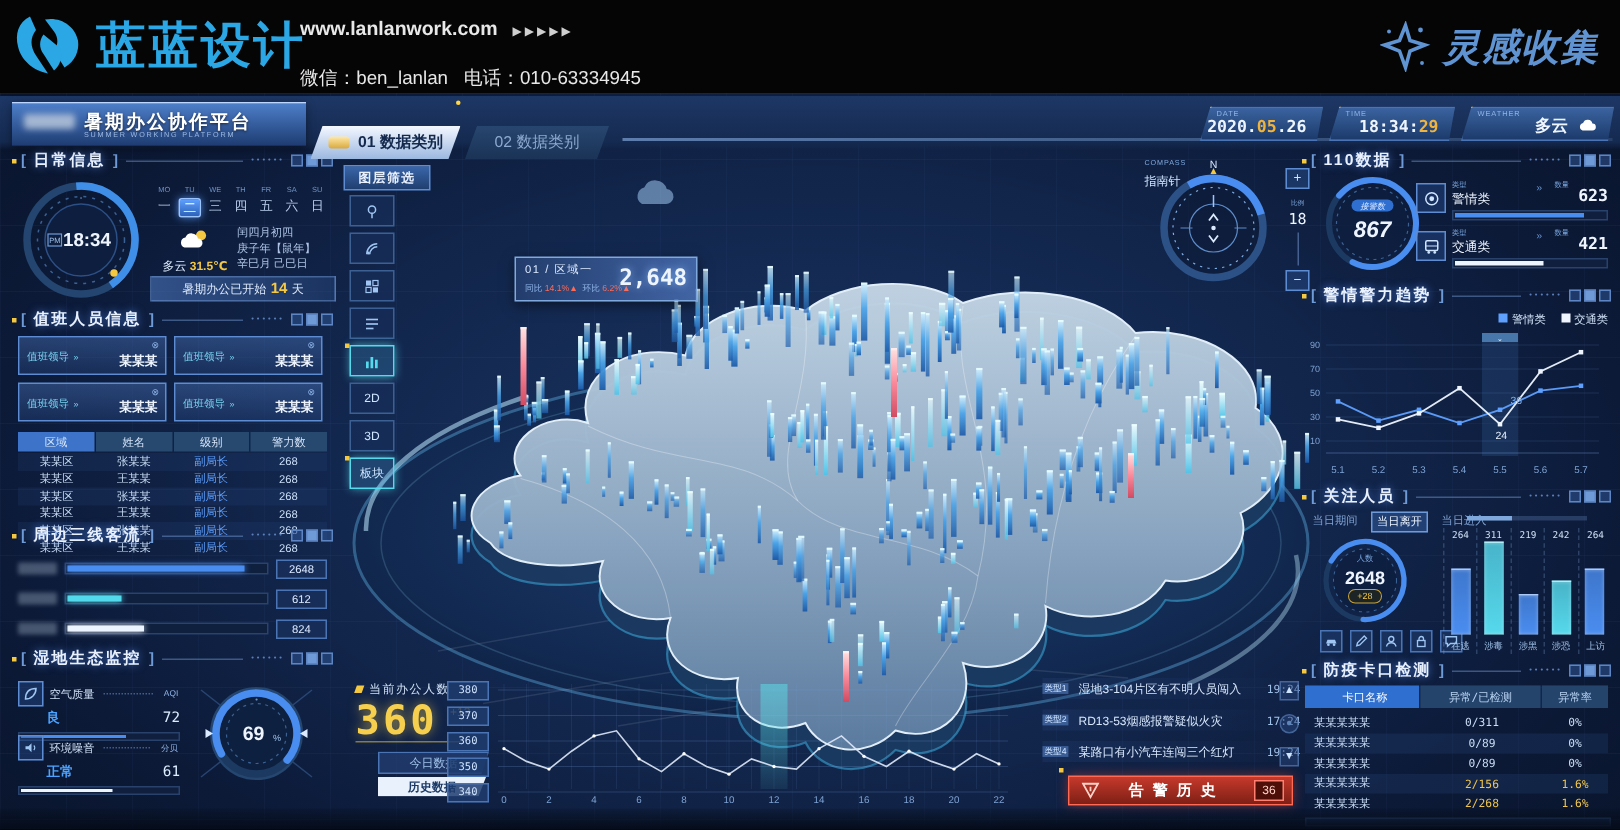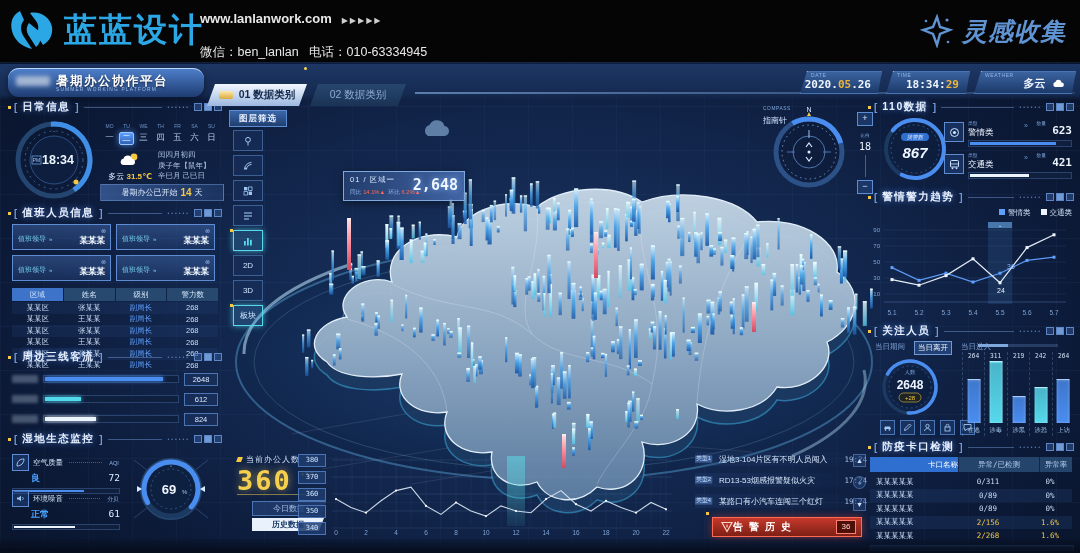--- a/index.html
+++ b/index.html
@@ -21,21 +21,21 @@
   #dash{position:absolute;left:0;top:62px;width:1080px;height:491px;
     background:radial-gradient(ellipse 760px 420px at 50% 52%, #1a3563 0%, #12264c 45%, #0c1a38 72%, #091327 100%);}
   #dash:before{content:"";position:absolute;inset:0;
     background-image:linear-gradient(rgba(120,160,220,.05) 1px,transparent 1px),linear-gradient(90deg,rgba(120,160,220,.04) 1px,transparent 1px);
     background-size:44px 44px;pointer-events:none;}
   #bottom-strip{position:absolute;left:0;bottom:0;width:100%;height:14px;background:linear-gradient(180deg,rgba(5,12,26,.2),#050c1a);z-index:8;}
   
   #dash-hd{position:absolute;left:0;top:2px;width:1080px;height:36px;
      background:linear-gradient(180deg,#1d3765 0%,#152a50 85%,rgba(16,30,58,0)100%);z-index:5;}
   #dh-line{position:absolute;left:415px;top:28px;width:660px;height:2px;background:linear-gradient(90deg,rgba(140,180,235,.6),rgba(140,180,235,.15));}
-  #title-box{position:absolute;left:8px;top:4px;width:196px;height:28px;background:linear-gradient(180deg,#4d7ec9,#1e3c72);border-top:1px solid #bcd6ff;box-shadow:0 2px 6px rgba(0,0,0,.4);border-radius:11px;}
+  #title-box{position:absolute;left:8px;top:4px;width:196px;height:28px;background:linear-gradient(180deg,#4d7ec9,#1e3c72);border-top:1px solid #bcd6ff;box-shadow:0 2px 6px rgba(0,0,0,.4);}
   #title-blur{position:absolute;left:8px;top:7px;width:34px;height:10px;background:#c7d3e2;opacity:.75;filter:blur(2px);border-radius:2px;}
   #title-text{position:absolute;left:48px;top:4px;color:#fff;font-size:12.5px;font-weight:bold;letter-spacing:1.5px;text-shadow:0 1px 2px rgba(0,0,0,.6);}
   #title-sub{position:absolute;left:48px;top:18px;color:#9db9e2;font-size:8px;transform:scale(.6);transform-origin:left top;letter-spacing:2px;white-space:nowrap;}
   .tab{position:absolute;top:20px;height:22px;display:flex;align-items:center;justify-content:center;gap:6px;font-size:10.5px;clip-path:polygon(8px 0,100% 0,calc(100% - 8px) 100%,0 100%);}
   #tab1{left:207px;width:100px;background:linear-gradient(180deg,#f4f8ff,#9cb8e0);color:#14294d;font-weight:bold;}
   #tab2{left:310px;width:96px;background:linear-gradient(180deg,#27466f,#1a3356);color:#8ea9cf;text-align:center;}
   .tab .tabicon{width:14px;height:8px;border-radius:2px;background:linear-gradient(180deg,#ffe9a8,#d9a93f);}
   #tab1-dot{position:absolute;left:304px;top:3px;width:3px;height:3px;background:#ffd54a;border-radius:50%;}
   .cap{position:absolute;top:7px;height:21px;background:linear-gradient(180deg,#3b639f,#1c3a6b);border:1px solid #4a74b4;clip-path:polygon(7px 0,100% 0,calc(100% - 4px) 100%,0 100%);}
   .cap .cl{position:absolute;left:10px;top:1px;font-size:8px;transform:scale(.62);transform-origin:left top;color:#8fb4e8;letter-spacing:1px;}
@@ -143,21 +143,21 @@
   #alerts{position:absolute;left:695px;top:390px;width:172px;z-index:5;}
   .arow{display:flex;align-items:center;height:14px;margin-bottom:7px;gap:4px;background:linear-gradient(90deg,rgba(40,70,125,.25),rgba(40,70,125,0));}
   .arow .tag{width:24px;height:10px;background:#3a5d96;color:#cfe4ff;font-size:8px;transform:scale(.72);transform-origin:left center;text-align:center;line-height:10px;flex:none;}
   .arow .tx{flex:1;font-size:8px;color:#d6e6fb;white-space:nowrap;overflow:hidden;margin-left:-4px;}
   .arow .tm{font-size:7.5px;color:#9fc0e8;font-family:"DejaVu Sans Mono",monospace;}
   #alert-nav{position:absolute;left:853px;top:392px;z-index:5;display:flex;flex-direction:column;gap:9px;}
   #alert-nav .nb{width:11px;height:11px;color:#cfe4ff;font-size:7px;text-align:center;line-height:11px;background:rgba(40,70,125,.5);border:1px solid rgba(110,150,210,.5);}
   #alert-nav .nb.dim{color:#5f84b8;border-radius:50%;}
   #history-bar{position:absolute;left:712px;top:455px;width:148px;height:18px;z-index:5;background:linear-gradient(180deg,#c5392b,#7e1f16);border:1px solid #ff6a55;display:flex;align-items:center;box-shadow:0 0 8px rgba(220,70,50,.5);}
   #history-bar .wt{margin-left:8px;}
-  #history-bar .ht{flex:1;text-align:left;color:#fff;font-size:10px;font-weight:bold;letter-spacing:6px;}
+  #history-bar .ht{flex:1;text-align:center;color:#fff;font-size:10px;font-weight:bold;letter-spacing:6px;}
   #history-bar .hc{margin-right:5px;width:18px;height:12px;background:#4e0f09;border:1px solid #ff8070;color:#ffd2c8;font-size:8px;text-align:center;line-height:12px;}
   #history-dot{position:absolute;left:706px;top:450px;width:3px;height:3px;background:#f5c842;z-index:5;}
   
   #p-110{left:868px;top:38px;width:206px;height:88px;}
   #g110{position:absolute;left:14px;top:16px;font-style:italic;}
   .r110{position:absolute;left:76px;width:128px;}
   .r110 .ic{position:absolute;left:0;top:2px;width:18px;height:18px;border:1px solid #5d8cd2;background:rgba(40,80,150,.4);display:flex;align-items:center;justify-content:center;}
   .r110 .tl{position:absolute;left:24px;top:0;font-size:8px;transform:scale(.6);transform-origin:left top;color:#79a5dd;}
   .r110 .nm{position:absolute;left:24px;top:7px;font-size:8.5px;color:#eef5ff;}
   .r110 .cl{position:absolute;right:26px;top:0;font-size:8px;transform:scale(.6);transform-origin:right top;color:#79a5dd;}
@@ -184,21 +184,21 @@
   #focus-scroll{position:absolute;left:110px;top:20px;width:80px;height:3px;background:rgba(120,160,220,.25);}
   #focus-scroll i{display:block;width:30px;height:3px;background:#7fa8dd;}
   #p-check{left:868px;top:378px;width:206px;height:112px;}
   #check-table{position:absolute;left:2px;top:17px;width:202px;}
   .crow{display:flex;height:13.5px;align-items:center;font-size:7.5px;color:#c9ddf5;}
   .crow .c1{width:72px;text-align:left;padding-left:6px;}
   .crow .c2{width:80px;text-align:center;font-family:"DejaVu Sans Mono",monospace;}
   .crow .c3{flex:1;text-align:center;font-family:"DejaVu Sans Mono",monospace;}
   .chead{height:15px;gap:1px;margin-bottom:3px;}
   .chead div{background:#24446c;color:#b9d2f0;line-height:15px;font-size:7.5px;}
-  .chead .c1{background:#2f6fd0;color:#fff;text-align:right;padding-left:16px;}
+  .chead .c1{background:#2f6fd0;color:#fff;text-align:center;padding-left:4px;}
   .crow.warn .c2,.crow.warn .c3{color:#f0c64a;}
   .crow:nth-child(odd){background:rgba(35,65,115,.3);}
   #check-scroll{position:absolute;left:2px;top:105px;width:202px;height:4px;background:rgba(30,55,100,.6);border:1px solid rgba(100,150,220,.25);}
   svg text{font-family:"Liberation Sans","DejaVu Sans",sans-serif;}
 </style>
 </head>
 <body>
 
 <div id="app">
 

